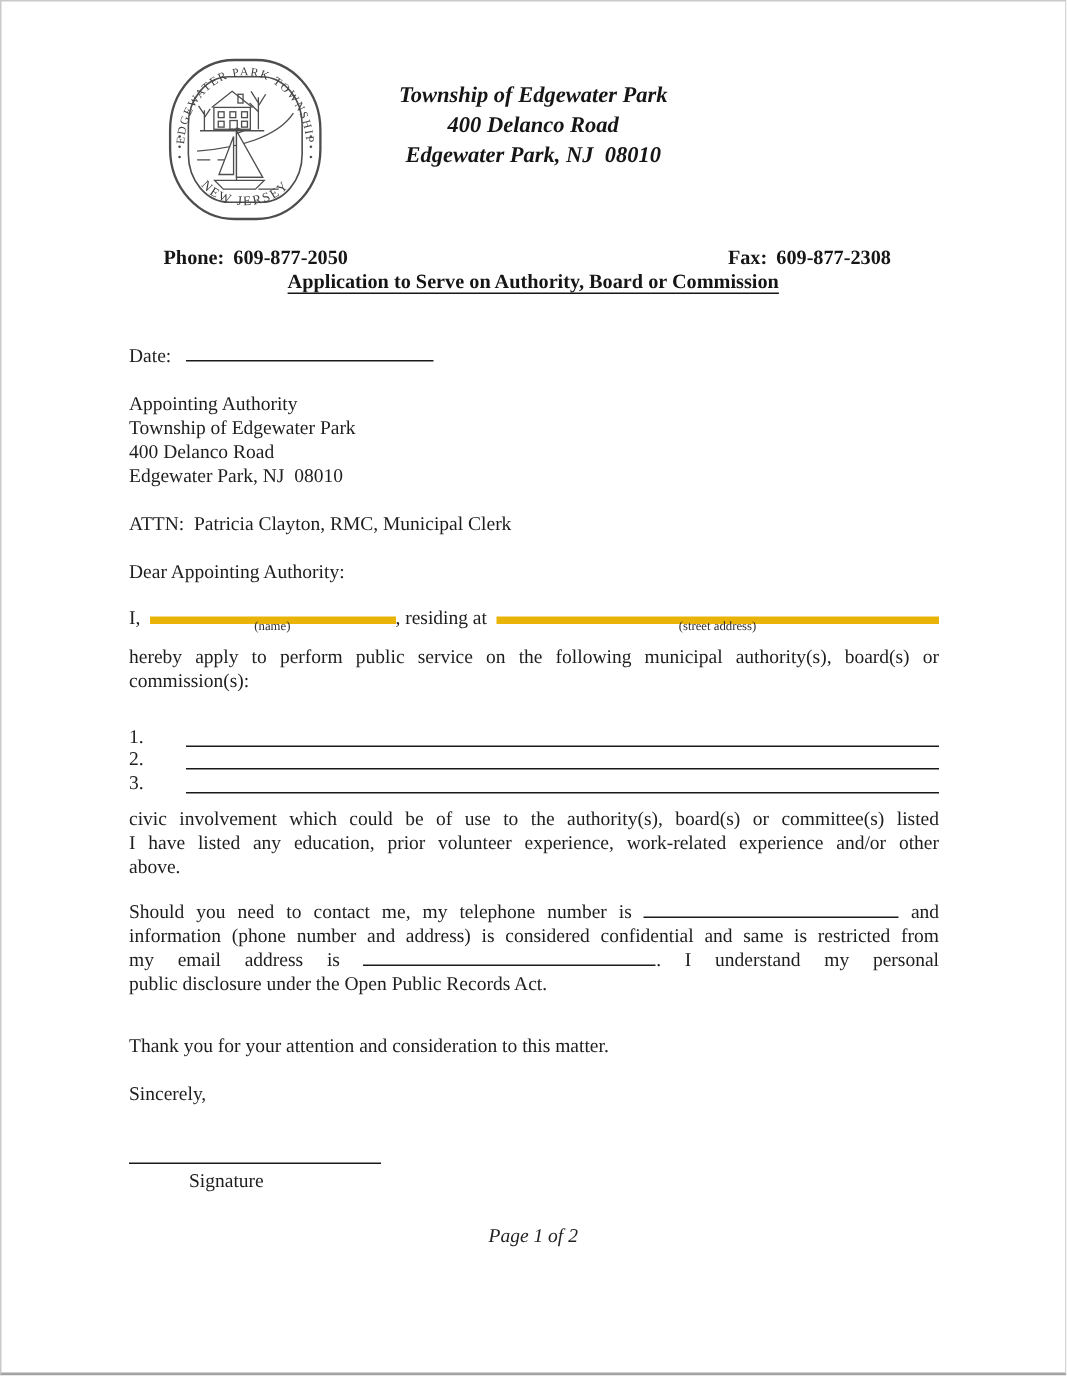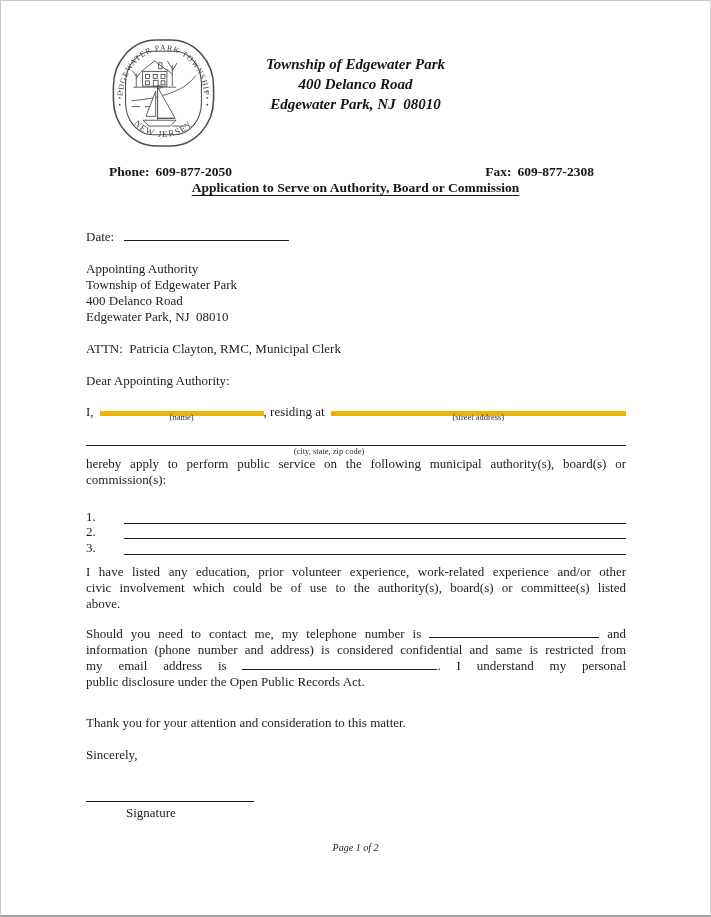--- a/index.html
+++ b/index.html
@@ -69,21 +69,21 @@
   .num { width:38px; line-height:15px; }
   .num-line { flex:1; border-bottom:1px solid #1a1a1a; }
   .exp-para { margin-top:9px; }
   .contact-para { margin-top:14px; }
   .thanks { margin-top:25px; }
   .closing { margin-top:16px; }
   .sig-line { margin-top:20px; width:168px; height:19px; border-bottom:1.5px solid #1a1a1a; }
   .sig-label { margin:3px 0 0 40px; }
   .footer {
     margin-top:21px; text-align:center;
-    font-style:italic; font-size:10px; color:#222;
+    font-style:italic; font-size:13px; color:#222;
     font-family:"Liberation Serif","DejaVu Serif",serif;
   }
   .seal svg text { font-family:"Liberation Serif","DejaVu Serif",serif; fill:#3f3f3f; }
 </style>
 </head>
 <body>
 
 <div class="page">
 
   <header class="header">
@@ -172,23 +172,20 @@
       <span>I,</span>
       <span class="bhint name-blank">
           <span class="hint">(name)</span>
         </span>
       <span>, residing at</span>
       <span class="bhint street-blank">
           <span class="hint">(street address)</span>
         </span>
     </div>
 
-    <div class="city-line">
-      <span class="hint">(city, state, zip code)</span>
-    </div>
 
     <div class="apply-para">
       <div class="jline">hereby apply to perform public service on the following municipal authority(s), board(s) or</div>
       <div>commission(s):</div>
     </div>
 
     <div class="num-list">
       <div class="num-row">
         <span class="num">1.</span>
         <span class="num-line"></span>
@@ -197,22 +194,22 @@
         <span class="num">2.</span>
         <span class="num-line"></span>
       </div>
       <div class="num-row">
         <span class="num">3.</span>
         <span class="num-line"></span>
       </div>
     </div>
 
     <div class="exp-para">
+      <div class="jline">civic involvement which could be of use to the authority(s), board(s) or committee(s) listed</div>
       <div class="jline">I have listed any education, prior volunteer experience, work-related experience and/or other</div>
-      <div class="jline">civic involvement which could be of use to the authority(s), board(s) or committee(s) listed</div>
       <div>above.</div>
     </div>
 
     <div class="contact-para">
       <div class="jline">
         <span>Should you need to contact me, my telephone number is</span>
         <span class="blank w170"></span>
         <span>and</span>
       </div>
       <div class="jline">information (phone number and address) is considered confidential and same is restricted from</div>

